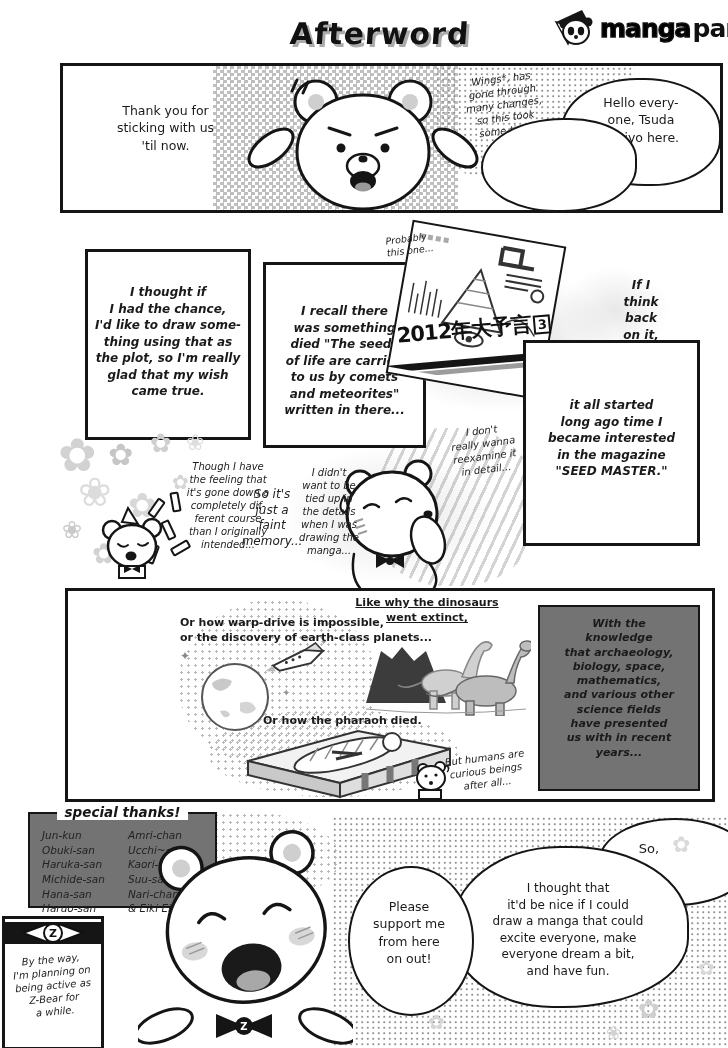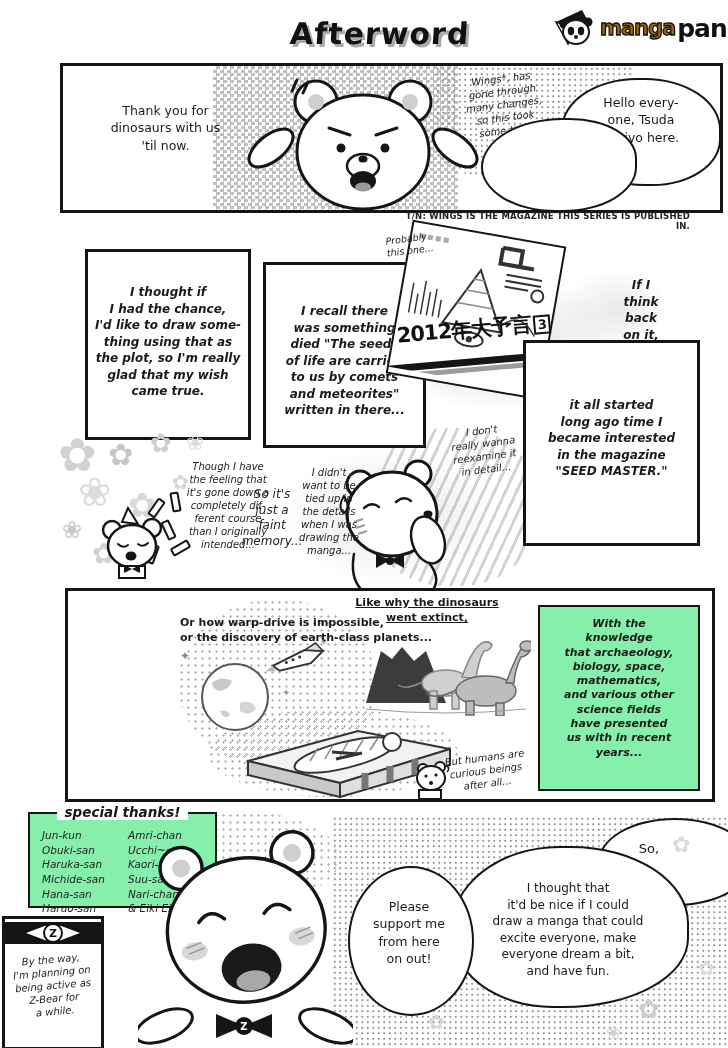--- a/index.html
+++ b/index.html
@@ -3,31 +3,31 @@
 <meta charset="utf-8">
 <style>
   html,body{margin:0;padding:0;background:#fff;}
   .page{position:relative;width:728px;height:1048px;background:#fff;overflow:hidden;
         font-family:"DejaVu Sans",sans-serif;color:#151515;}
   .abs{position:absolute;}
   .comic{font-family:"DejaVu Sans",sans-serif;color:#1a1a1a;white-space:pre-line;text-align:center;line-height:1.38;}
   .bi{font-weight:bold;font-style:italic;}
   .hand{font-family:"DejaVu Sans",sans-serif;font-style:italic;color:#222;white-space:pre-line;text-align:center;line-height:1.3;}
   .box{position:absolute;border:3px solid #151515;background:#fff;}
-  .box2{position:absolute;border:2.5px solid #151515;background:#86efac;}
+  .box2{position:absolute;border:2.5px solid #151515;background:#737373;}
   .blob{position:absolute;background:#fff;border:2px solid #151515;}
   .checker{background:conic-gradient(#bfbfbf 25%,#fff 0 50%,#bfbfbf 0 75%,#fff 0);background-size:7px 7px;}
   .dots{background-image:radial-gradient(#8f8f8f 1.1px,transparent 1.4px);background-size:5.5px 5.5px;}
   .dots-light{background-image:radial-gradient(#b9b9b9 1px,transparent 1.3px);background-size:7px 7px;}
   .cloudfx{position:absolute;background:radial-gradient(closest-side,rgba(120,120,120,.28),rgba(120,120,120,0) 72%);}
   .stripes{background:repeating-linear-gradient(115deg,rgba(130,130,130,.35) 0 3px,transparent 3px 10px);border-radius:45%;}
   .title{font-weight:bold;font-size:30px;letter-spacing:1px;transform:skewX(-4deg);
          text-shadow:3px 3px 0 #ababab;color:#111;}
   .logo{display:flex;align-items:center;gap:2px;cursor:pointer;}
-  .logo .manga{font-weight:bold;font-size:21px;letter-spacing:-1px;color:#a16207;-webkit-text-stroke:1.3px #111;}
+  .logo .manga{font-weight:bold;font-size:25px;letter-spacing:-1px;color:#000000;-webkit-text-stroke:1.3px #111;}
   .logo .panda{font-weight:bold;font-size:25px;letter-spacing:-1px;color:#111;}
   .tn{font-size:8.5px;font-weight:bold;letter-spacing:.2px;text-align:right;color:#222;}
   .stick{position:absolute;width:5px;height:16px;background:#fff;border:2px solid #151515;border-radius:2px;}
   .flower{position:absolute;line-height:1;}
   .booktitle{font-weight:bold;letter-spacing:-1px;white-space:nowrap;color:#111;}
   .badge{display:inline-block;border:2px solid #111;font-size:13px;padding:0 2px;margin-left:3px;vertical-align:middle;}
   .thankstitle{position:absolute;top:-10px;left:50%;transform:translateX(-50%);background:#fff;
                padding:0 8px;font-weight:bold;font-style:italic;font-size:13.5px;white-space:nowrap;}
   .names{font-family:"DejaVu Sans",sans-serif;font-style:italic;font-size:10.5px;line-height:1.4;white-space:pre-line;text-align:left;color:#222;}
 </style>
@@ -75,38 +75,37 @@
       </g>
       <circle cx="128" cy="80" r="4.5" fill="#151515"></circle>
         <circle cx="172" cy="80" r="4.5" fill="#151515"></circle>
       <ellipse cx="150" cy="98" rx="16" ry="12" fill="#fff" stroke="#151515" stroke-width="2.5"></ellipse>
       <ellipse cx="150" cy="91" rx="4.5" ry="3.5" fill="#151515"></ellipse>
       <ellipse cx="150" cy="113" rx="13" ry="10" fill="#151515"></ellipse>
       <ellipse cx="150" cy="119" rx="8" ry="4.5" fill="#9a9a9a"></ellipse>
     </svg>
 
     <div class="abs comic" style="left:20px;top:36px;width:165px;font-size:12.5px;">Thank you for
-dinosaurs with us
+sticking with us
 'til now.</div>
 
     <div class="abs hand" style="left:380px;top:6px;width:122px;font-size:10px;transform:rotate(-7deg);">Wings*, has
 gone through
 many changes,
 so this took
 some time.</div>
 
     <div class="blob" style="left:498px;top:12px;width:156px;height:104px;border-radius:50% 50% 45% 55%;"></div>
     <div class="abs comic" style="left:508px;top:28px;width:140px;font-size:12.5px;">Hello every-
 one, Tsuda
 Mikiyo here.</div>
 
     <div class="blob" style="left:418px;top:52px;width:152px;height:90px;border-radius:55% 45% 50% 50%;"></div>
   </div>
 
-  <div class="abs tn" style="left:400px;top:211px;width:290px;">T/N: WINGS IS THE MAGAZINE THIS SERIES IS PUBLISHED IN.</div>
 
   <div class="cloudfx" style="left:330px;top:240px;width:330px;height:200px;"></div>
   <div class="cloudfx" style="left:240px;top:420px;width:300px;height:190px;opacity:.7;"></div>
   <div class="cloudfx" style="left:540px;top:250px;width:150px;height:120px;opacity:.6;"></div>
 
   <div class="abs stripes" style="left:368px;top:428px;width:170px;height:158px;"></div>
 
   <div class="box" style="left:85px;top:249px;width:160px;height:185px;">
     <div class="abs comic bi" style="left:6px;top:32px;width:148px;font-size:12px;">I thought if
 I had the chance,
@@ -292,20 +291,21 @@
         <ellipse cx="201" cy="25" rx="7" ry="5"></ellipse>
       </g>
       <path d="M40,88 Q120,96 200,88" stroke="#999" fill="none"></path>
     </svg>
 
     <div class="abs comic" style="left:112px;top:24px;width:272px;font-size:11px;font-weight:bold;text-align:left;">Or how warp-drive is impossible,
 or the discovery of earth-class planets...</div>
     <div class="abs comic" style="left:255px;top:4px;width:208px;font-size:11px;font-weight:bold;text-decoration:underline;">Like why the dinosaurs
 went extinct,</div>
 
+    <div class="abs comic" style="left:195px;top:122px;width:210px;font-size:11px;font-weight:bold;text-align:left;">Or how the pharaoh died.</div>
 
     <svg class="abs" style="left:172px;top:134px;" width="220" height="74" viewBox="0 0 220 74">
       <g stroke="#333" stroke-width="2">
         <polygon points="8,36 118,6 210,24 100,58" fill="#f2f2f2"></polygon>
         <polygon points="8,36 100,58 100,72 8,50" fill="#c9c9c9"></polygon>
         <polygon points="100,58 210,24 210,40 100,72" fill="#dedede"></polygon>
       </g>
       <path d="M125,48 v16 M150,41 v16 M175,34 v16" stroke="#777" stroke-width="7"></path>
       <ellipse cx="105" cy="30" rx="52" ry="13" transform="rotate(-14 105 30)" fill="#fff" stroke="#333" stroke-width="2"></ellipse>
       <circle cx="152" cy="17" r="9" fill="#fff" stroke="#333" stroke-width="2"></circle>

